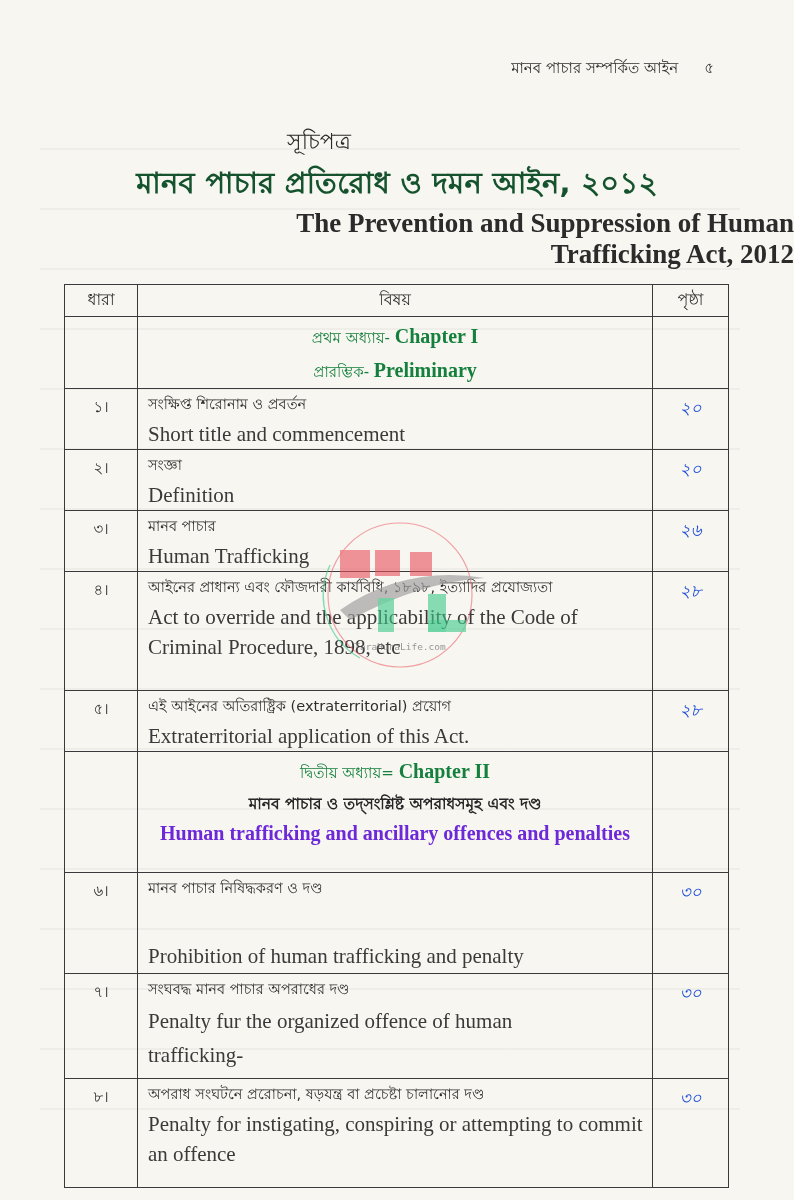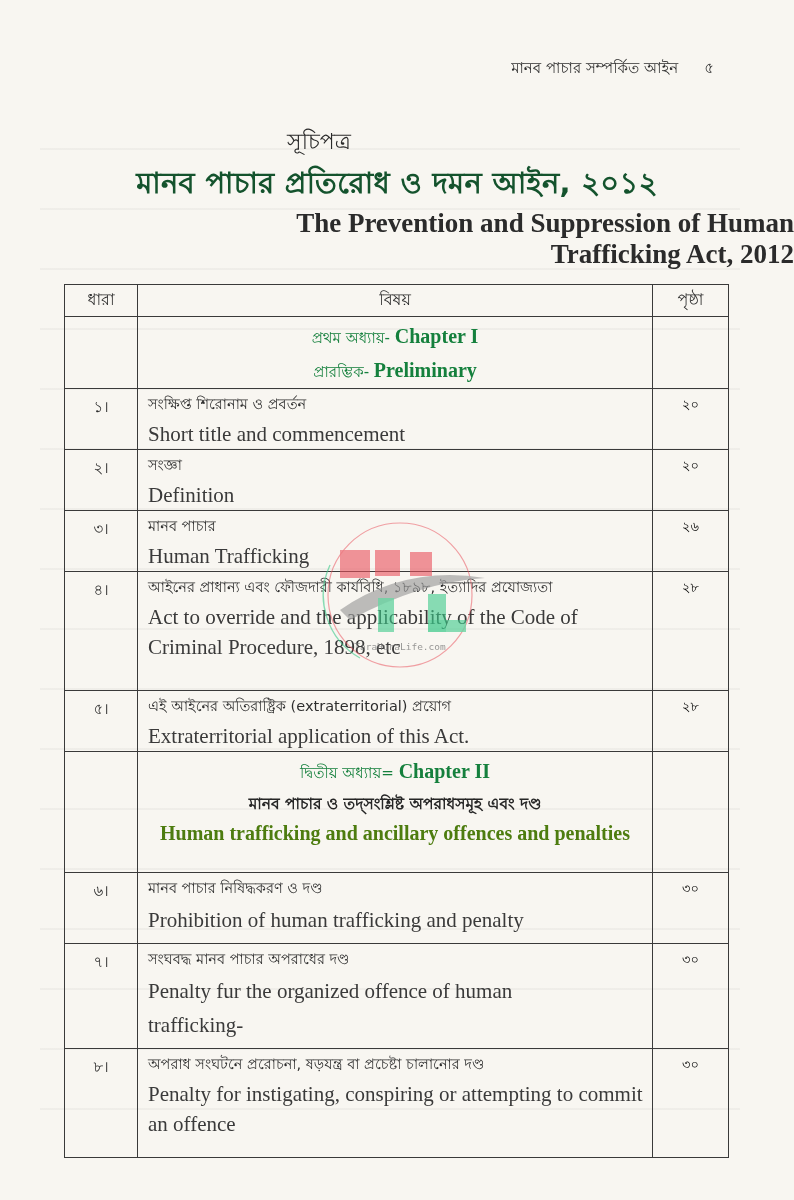--- a/index.html
+++ b/index.html
@@ -93,23 +93,24 @@
     .sec {
       text-align: center;
       font-family: "DejaVu Sans", sans-serif;
       font-size: 15px;
       padding-top: 6px !important;
       color: #2e2e2e;
     }
     .pg {
       text-align: center;
       font-family: "DejaVu Sans", sans-serif;
-      font-size: 13px;
+      font-size: 17px;
       padding-top: 6px !important;
-      color: #000000;
+      color: #1d4ed8;
+      font-style: italic;
     }
     .subj {
       padding-left: 10px !important;
       padding-right: 6px !important;
     }
     .bn-line {
       font-family: "DejaVu Sans", sans-serif;
       font-size: 14.5px;
       line-height: 30px;
       color: #2e2e2e;
@@ -143,21 +144,21 @@
       font-weight: bold;
       font-size: 15.5px;
       line-height: 30px;
       color: #262626;
     }
     .chapter .ch-en-bold {
       font-family: "Liberation Serif", serif;
       font-weight: bold;
       font-size: 20px;
       line-height: 29px;
-      color: #4d7c0f;
+      color: #6d28d9;
     }
     .watermark {
       position: absolute;
       left: 310px;
       top: 520px;
       width: 180px;
       height: 150px;
       pointer-events: none;
       opacity: 0.75;
     }
@@ -261,21 +262,21 @@
         <div class="ch-bn-bold">মানব পাচার ও তদ্‌সংশ্লিষ্ট অপরাধসমূহ এবং দণ্ড</div>
         <div class="ch-en-bold">Human trafficking and ancillary offences and penalties</div>
       </td>
       <td></td>
     </tr>
 
     <tr style="height:71px;">
       <td class="sec">৬।</td>
       <td class="subj">
         <div class="bn-line">মানব পাচার নিষিদ্ধকরণ ও দণ্ড</div>
-        <div class="en-line" style="line-height:34px;">Prohibition of human trafficking and penalty</div>
+        <div class="en-line" style="line-height:34px;margin-top:36px;">Prohibition of human trafficking and penalty</div>
       </td>
       <td class="pg">৩০</td>
     </tr>
 
     <tr style="height:105px;">
       <td class="sec">৭।</td>
       <td class="subj">
         <div class="bn-line">সংঘবদ্ধ মানব পাচার অপরাধের দণ্ড</div>
         <div class="en-line" style="line-height:34px; padding-right:110px;">Penalty fur the organized offence of human trafficking-</div>
       </td>

